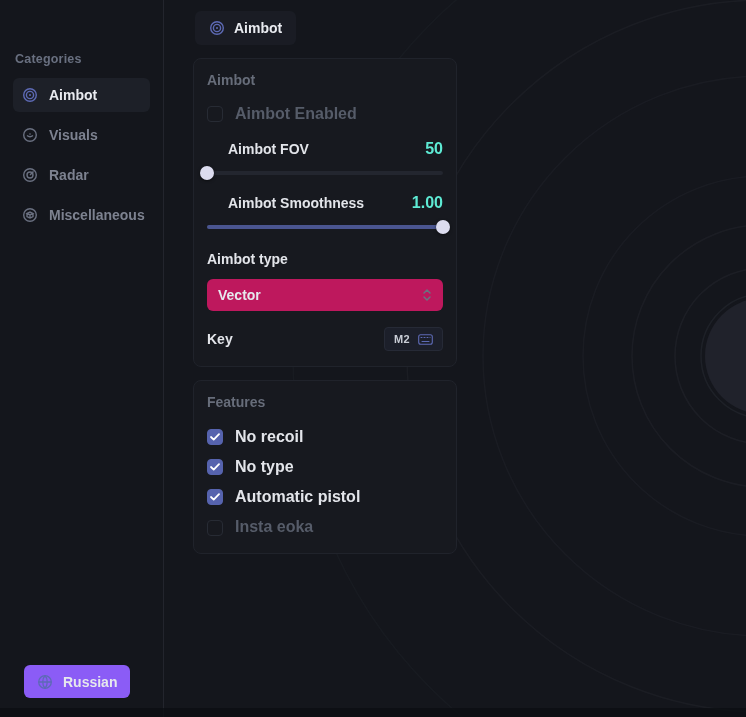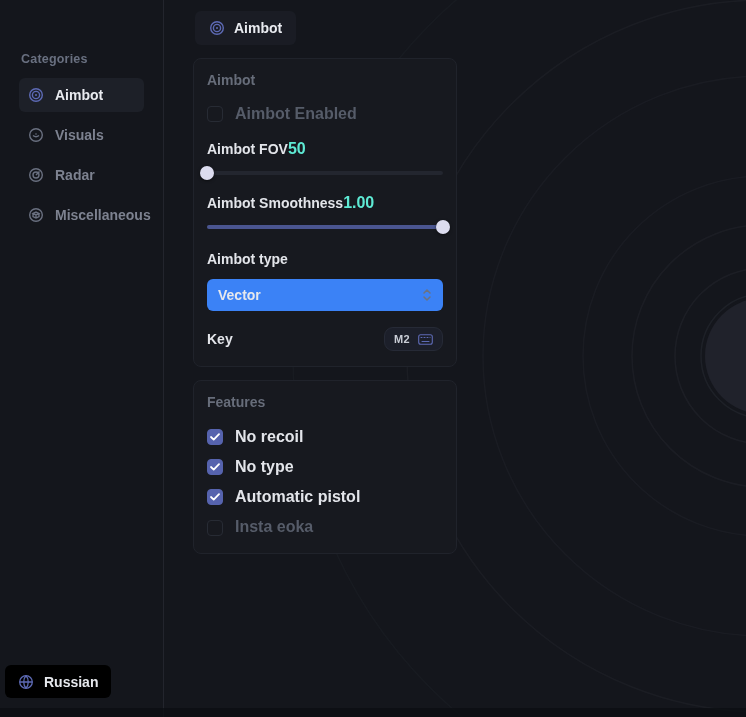--- a/index.html
+++ b/index.html
@@ -12,40 +12,40 @@
     overflow:hidden;
   }
   
   .bg-decor { position:absolute; inset:0; pointer-events:none; }
   .bottom-shade { position:absolute; left:0; right:0; bottom:0; height:9px; background:#0b0d12; opacity:.75; }
 
   
   .sidebar {
     position:absolute; left:0; top:0; bottom:0; width:164px;
     border-right:1px solid #23252d;
-    padding:0 19px;
+    padding:0 13px;
   }
   .categories-label {
     margin:52px 0 12px 2px;
     font-size:12.5px; font-weight:600; color:#697080; letter-spacing:.2px;
   }
   .nav-item {
     display:flex; align-items:center; gap:11px;
     height:34px; padding:0 9px; margin-bottom:6px;
     border-radius:6px; cursor:pointer;
     color:#7d8290; font-size:14px; font-weight:600;
   }
   .nav-item .nav-icon { width:16px; height:16px; display:flex; align-items:center; justify-content:center; color:#6a7080; }
   .nav-item.active { background:#1d2028; color:#e9ebf0; }
   .nav-item.active .nav-icon { color:#5d6ab5; }
   .lang-button {
-    position:absolute; left:5px; bottom:19px;
+    position:absolute; left:24px; bottom:19px;
     display:flex; align-items:center; gap:10px;
     height:33px; padding:0 13px;
-    background:#000000; border-radius:6px; cursor:pointer;
+    background:#8b5cf6; border-radius:6px; cursor:pointer;
     font-size:14px; font-weight:600; color:#e6e8ed;
   }
   .lang-button .nav-icon { color:#5d6ab5; display:flex; }
 
   
   .main { position:absolute; left:193px; top:11px; width:264px; }
   .tab {
     display:inline-flex; align-items:center; gap:9px;
     height:34px; padding:0 14px; margin-left:2px;
     background:#1a1c24; border-radius:6px; cursor:pointer;
@@ -66,21 +66,21 @@
     border:1.5px solid #2d313c; background:transparent;
     display:flex; align-items:center; justify-content:center;
   }
   .checkbox svg { display:none; }
   .check-row.checked .checkbox { background:#5663ae; border-color:#5663ae; }
   .check-row.checked .checkbox svg { display:block; }
   .check-label { font-size:16px; font-weight:600; color:#e3e5ea; }
   .check-row.disabled .check-label { color:#565c69; }
   .check-row.disabled .checkbox { border-color:#272b34; }
 
-  .value-row { display:flex; align-items:center; margin-top:17px; }
+  .value-row { display:flex; align-items:center; justify-content:space-between; margin-top:17px;margin-left:21px; }
   .field-label { font-size:14px; font-weight:600; color:#e3e5ea; }
   .field-value { font-size:16px; font-weight:600; color:#5eead4; }
 
   .slider { position:relative; height:14px; margin-top:8px; cursor:pointer; }
   .slider-track {
     position:absolute; left:0; right:0; top:5px; height:4px;
     background:#23262f; border-radius:2px;
   }
   .slider-fill {
     position:absolute; left:0; top:0; bottom:0;
@@ -88,31 +88,31 @@
   }
   .slider-thumb {
     position:absolute; right:-7px; top:50%; transform:translateY(-50%);
     width:14px; height:14px; border-radius:50%;
     background:#dcdcef; box-shadow:0 1px 3px rgba(0,0,0,.5);
   }
 
   .select-label { margin-top:17px; font-size:14px; font-weight:600; color:#e3e5ea; }
   .select-box {
     margin-top:12px; height:32px;
-    background:#3b82f6; border-radius:6px; cursor:pointer;
+    background:#be185d; border-radius:6px; cursor:pointer;
     display:flex; align-items:center; justify-content:space-between;
     padding:0 11px; font-size:14px; font-weight:600; color:#e6e8ed;
   }
   .select-box .chevrons { color:#6b7280; display:flex; }
 
   .key-row { display:flex; align-items:center; justify-content:space-between; margin-top:16px; }
   .key-badge {
     display:flex; align-items:center; gap:8px;
     height:24px; padding:0 9px;
-    background:#1c1f2a; border:1px solid #262a36; border-radius:9px; cursor:pointer;
+    background:#1c1f2a; border:1px solid #262a36; border-radius:4px; cursor:pointer;
   }
   .key-badge .key-value { font-size:11px; font-weight:700; color:#c9cdd6; letter-spacing:.3px; }
   .key-badge .kb-icon { display:flex; color:#5d6ab5; }
 
   .features-list { display:flex; flex-direction:column; }
   .features-list .check-row { margin-top:0; margin-bottom:12px; }
   .features-list .check-row:first-of-type { margin-top:18px; }
   .features-list .check-row:last-of-type { margin-bottom:2px;align-items:flex-end; }
 </style>
 </head>

